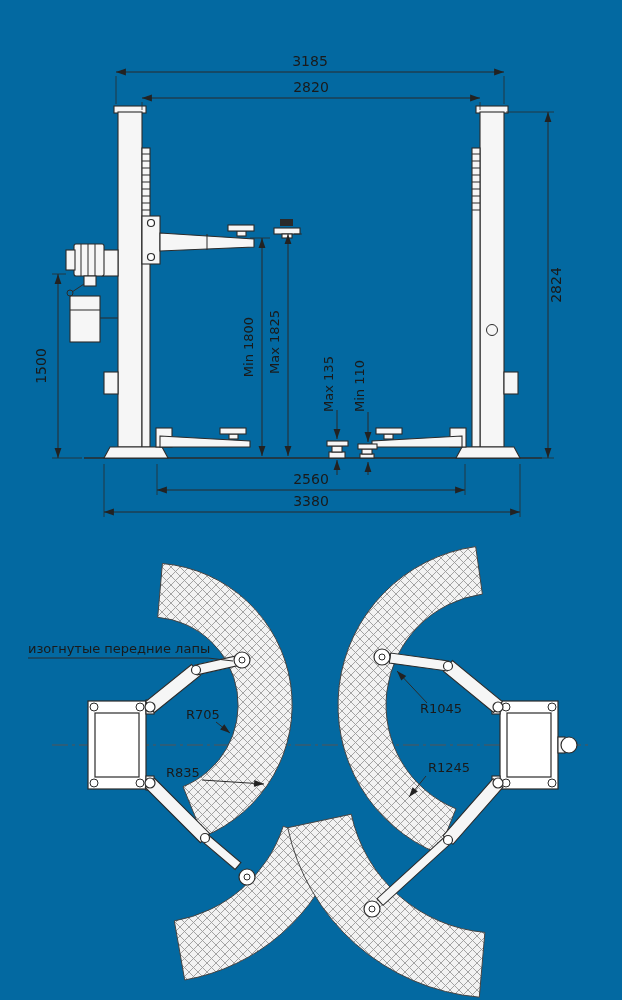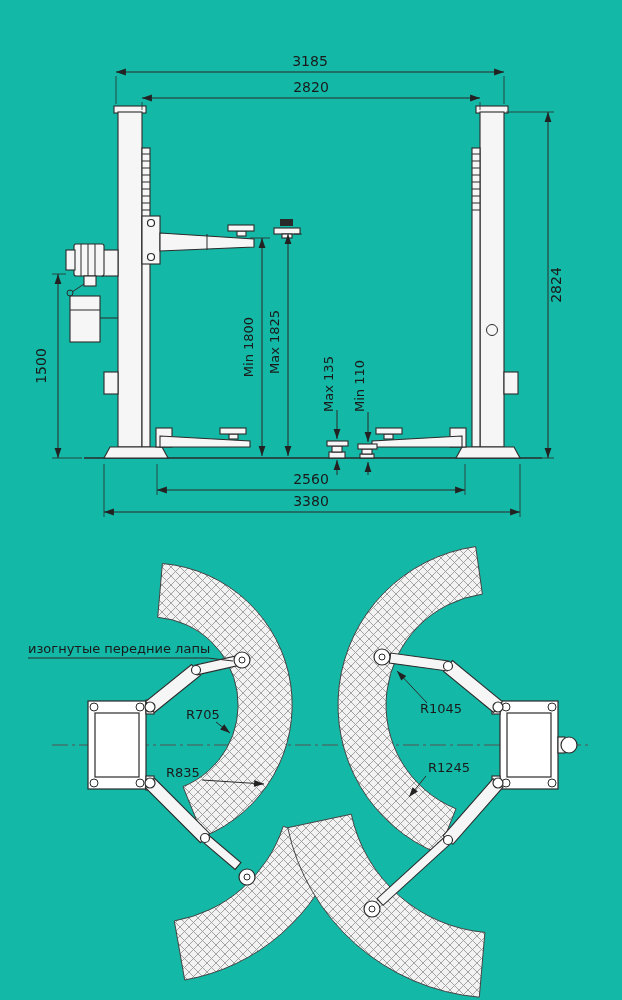--- a/index.html
+++ b/index.html
@@ -1,16 +1,16 @@
 <!DOCTYPE html>
 <html><head>
 <meta charset="utf-8">
 <style>
   html,body{margin:0;padding:0;background:#ffffff;}
-  .page{width:622px;height:1000px;position:relative;background:#14b8a6;overflow:hidden;
+  .page{width:622px;height:1000px;position:relative;background:#0369a1;overflow:hidden;
         font-family:"DejaVu Sans",sans-serif;}
   svg{display:block;}
   text{fill:#1a1a1a;font-family:"DejaVu Sans",sans-serif;}
   .dimtxt{font-size:14px;}
   .dimtxt-sm{font-size:13px;}
   .callout{font-size:13px;}
   .thin{stroke:#2b2b2b;stroke-width:1;fill:none;}
   .med{stroke:#2b2b2b;stroke-width:1.4;fill:none;}
   .part{stroke:#2b2b2b;stroke-width:1.1;fill:#f6f6f6;}
   .part-w{stroke:#2b2b2b;stroke-width:1.2;fill:#ffffff;}

